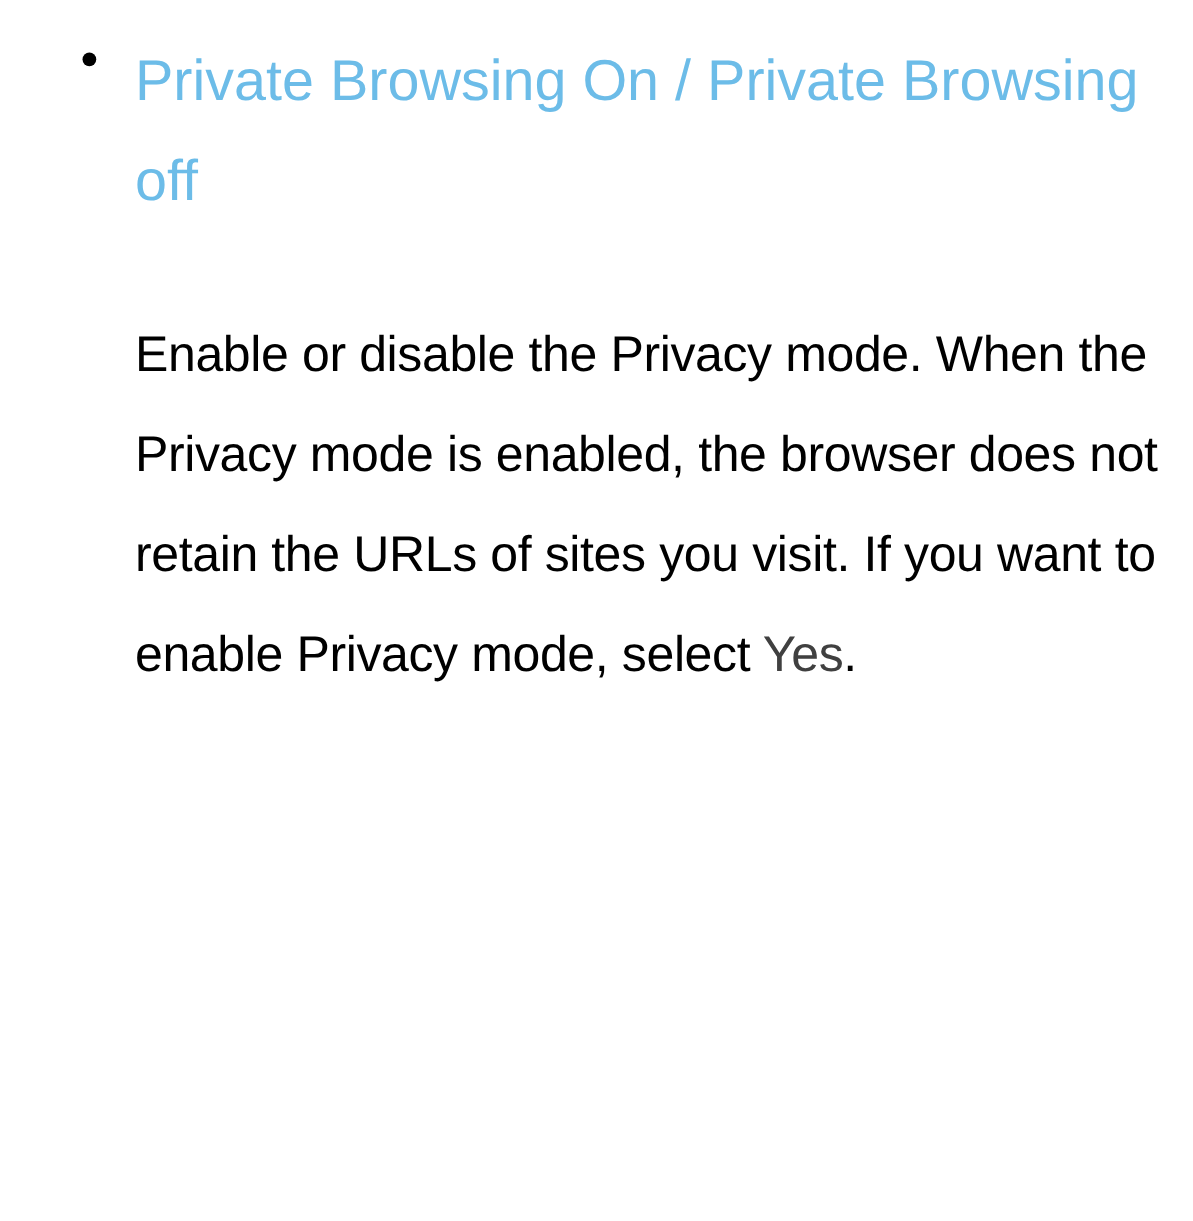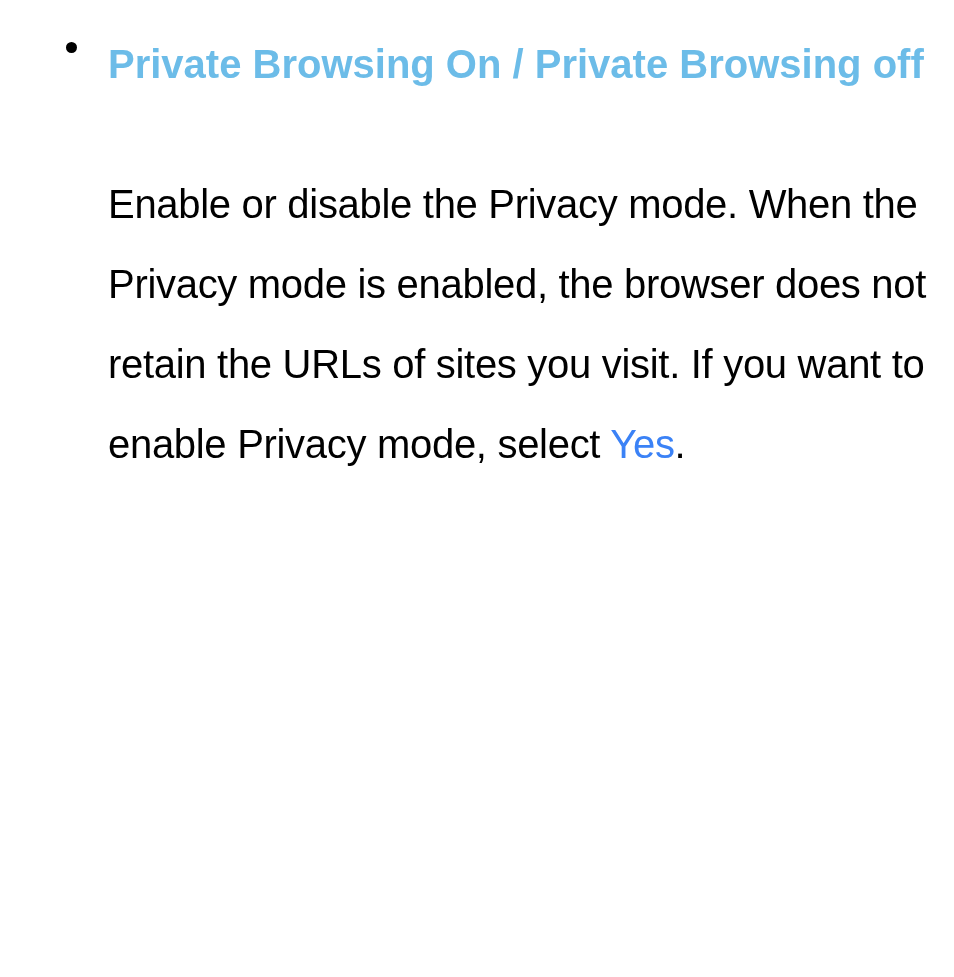--- a/index.html
+++ b/index.html
@@ -22,33 +22,33 @@
       position: absolute;
       left: 12px;
       top: 18px;
       width: 11px;
       height: 11px;
       background: #000;
       border-radius: 50%;
     }
     .item-title {
       color: #6cbce8;
-      font-size: 40px;
+      font-size: 46px;
       line-height: 80px;
-      font-weight: 700;
+      font-weight: 400;
     }
     .para {
       font-size: 40px;
       line-height: 80px;
       color: #000;
       margin-top: 60px;
       letter-spacing: -0.3px;
     }
     .inline-highlight {
-      color: #3b82f6;
+      color: #404040;
     }
   </style>
 </head>
 <body>
 
 <div class="content">
   <ul>
     <li class="bullet-item">
       <span class="bullet-dot"></span>
       <div class="item-title">Private Browsing On / Private Browsing off</div>

